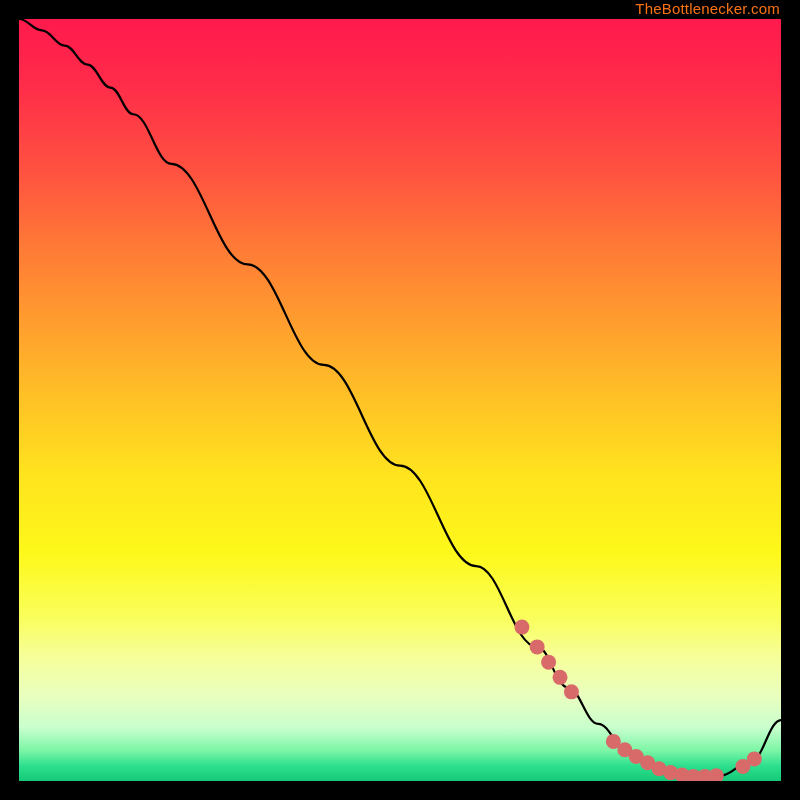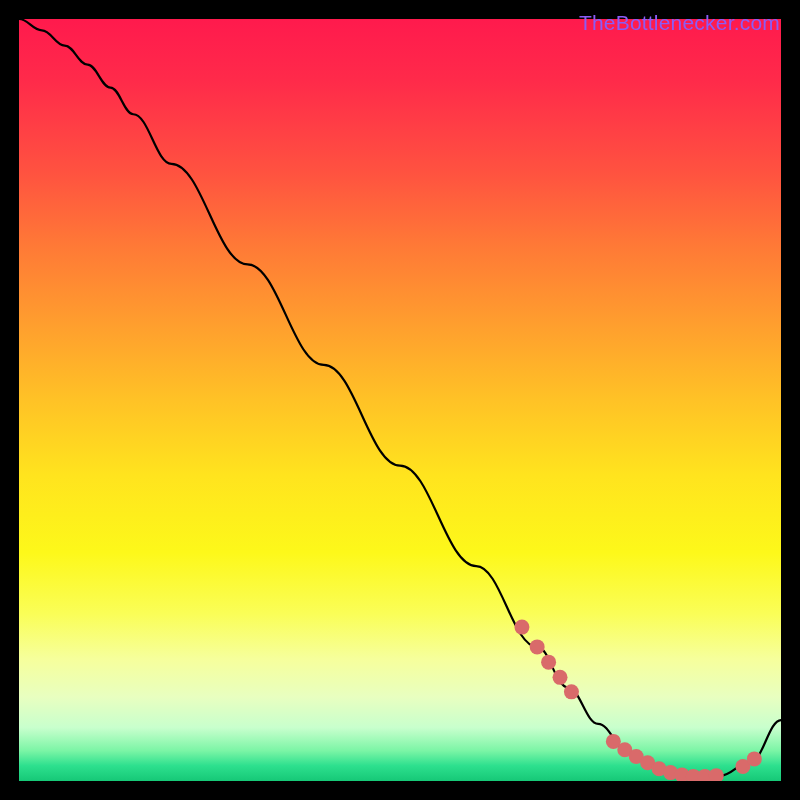--- a/index.html
+++ b/index.html
@@ -30,24 +30,24 @@
       #f6ff9c 84%,
       #e8ffc0 89%,
       #c8ffcd 93%,
       #7cf5a6 96%,
       #2de08e 98%,
       #16c877 100%
     );
   }
   .attrib {
     position: absolute;
-    top: 11px;
+    top: 0;
     right: 20px;
-    color: #8b5cf6;
-    font-size: 21px;
+    color: #f97316;
+    font-size: 15px;
     font-weight: 400;
     letter-spacing: 0.2px;
   }
   svg.plot {
     position: absolute;
     left: 19px;
     top: 19px;
     width: 762px;
     height: 762px;
   }

